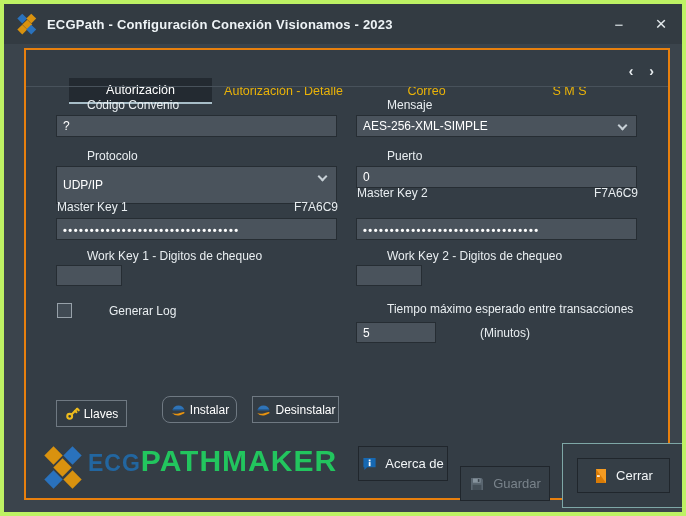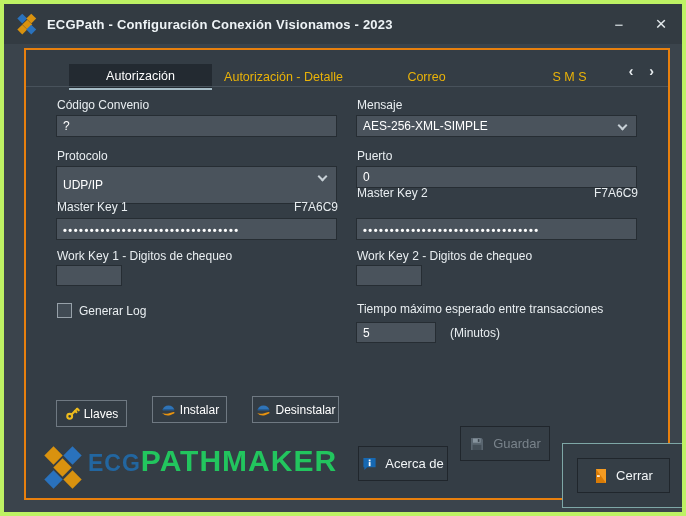--- a/index.html
+++ b/index.html
@@ -28,29 +28,29 @@
   .cluster.big{width:46px;height:48px;}
   .cluster.big .d{width:13px;height:13px;}
   .cluster.big .d1{left:7px;top:3px;}   .cluster.big .d2{left:26px;top:3px;}
   .cluster.big .d3{left:16px;top:15px;}
   .cluster.big .d4{left:7px;top:27px;}  .cluster.big .d5{left:26px;top:27px;}
   .d.or{background:#d9920f;} .d.bl{background:#2a72bd;}
   
   .panel{position:absolute;left:20px;top:44px;width:646px;height:452px;
     border:2px solid #e8800e;background:#343d45;}
   
-  .tabbar{position:absolute;left:11px;top:14px;height:26px;display:flex;padding-left:32px;}
+  .tabbar{position:absolute;left:11px;top:28px;height:26px;display:flex;padding-left:32px;}
   .tab{width:143px;height:26px;line-height:26px;text-align:center;font-size:12.5px;
     color:#eab308;cursor:default;}
   .tab.active{background:#232a31;color:#ffffff;border-bottom:2px solid #a7bdc7;line-height:24px;}
   .tab-arrows{position:absolute;right:14px;top:13px;color:#e6ebee;font-size:14px;font-weight:bold;}
   .tab-arrows span{margin-left:12px;cursor:default;}
   .tabsep{position:absolute;left:0;right:0;top:36px;border-top:1px solid #48525b;}
   
-  .lbl{position:absolute;font-size:12px;color:#e9eef1;white-space:nowrap;}
+  .lbl{position:absolute;font-size:12px;color:#e9eef1;white-space:nowrap;margin-left:30px;}
   .lblrow{position:absolute;width:281px;display:flex;justify-content:space-between;
     font-size:12px;color:#e9eef1;}
   .inp{position:absolute;background:#4a535c;border:1px solid #262d33;color:#ffffff;
     font-size:12px;font-family:"Liberation Sans",sans-serif;padding:2px 6px;outline:none;}
   .inp.pwd{font-weight:bold;font-size:11px;letter-spacing:1.5px;padding-top:4px;}
   .sel{position:absolute;background:#4a535c;border:1px solid #262d33;color:#ffffff;
     font-size:12px;display:flex;align-items:center;padding:0 6px;cursor:default;}
   .chev{position:absolute;right:10px;top:6px;width:7px;height:7px;
     border-right:2px solid #c7d0d6;border-bottom:2px solid #c7d0d6;transform:rotate(45deg);}
   .checkbox{position:absolute;width:15px;height:15px;background:#414b54;
@@ -158,21 +158,21 @@
               <circle cx="5" cy="11" r="2.6"></circle>
               <path d="M7 9 L13 3"></path>
               <path d="M13 3 l1.6 1.6"></path>
               <path d="M10.8 5.2 l1.4 1.4"></path>
             </g>
           </svg>
       </span>
       <span>Llaves</span>
     </div>
 
-    <div class="sbtn" style="left:126px;top:346px;width:75px;">
+    <div class="sbtn" style="left:136px;top:346px;width:75px;border-radius:8px;">
       <span class="icon">
         <svg width="16" height="16" viewBox="0 0 16 16">
             <path d="M3 7.5 a5.5 4 0 0 1 11 0 z" fill="#2f74b8"></path>
             <rect x="2.4" y="6.9" width="12" height="1.5" rx="0.7" fill="#235c95"></rect>
             <path d="M2 11 q3.5 3.4 8 2.2 l4 -1.7 q1 -.5 .4 -1.2 q-.6 -.6 -2.8 .3 l-3.2 .9 q-3.6 .6 -6.4 -.5 z" fill="#e8930f"></path>
           </svg>
       </span>
       <span>Instalar</span>
     </div>
 
@@ -202,21 +202,21 @@
       <span class="icon">
         <svg width="15" height="15" viewBox="0 0 16 16">
             <path d="M1.5 2 h13 v10 h-9 l-3 3 v-3 h-1 z" fill="#1668b2"></path>
             <rect x="7.2" y="3.8" width="1.9" height="1.9" fill="#ffffff"></rect>
             <rect x="7.2" y="6.5" width="1.9" height="4.3" fill="#ffffff"></rect>
           </svg>
       </span>
       <span>Acerca de</span>
     </div>
 
-    <div class="fbtn disabled" style="left:434px;top:376px;">
+    <div class="fbtn disabled" style="left:434px;top:416px;">
       <span class="icon">
         <svg width="16" height="16" viewBox="0 0 16 16">
             <path d="M2 2 h10.5 l1.5 1.5 V14 H2 z" fill="#5a6670"></path>
             <rect x="4" y="2.5" width="7.5" height="4.2" fill="#87949e"></rect>
             <rect x="8.8" y="3.1" width="1.7" height="2.8" fill="#39434c"></rect>
             <rect x="3.6" y="8.8" width="8.8" height="5.2" fill="#444f58"></rect>
           </svg>
       </span>
       <span>Guardar</span>
     </div>

